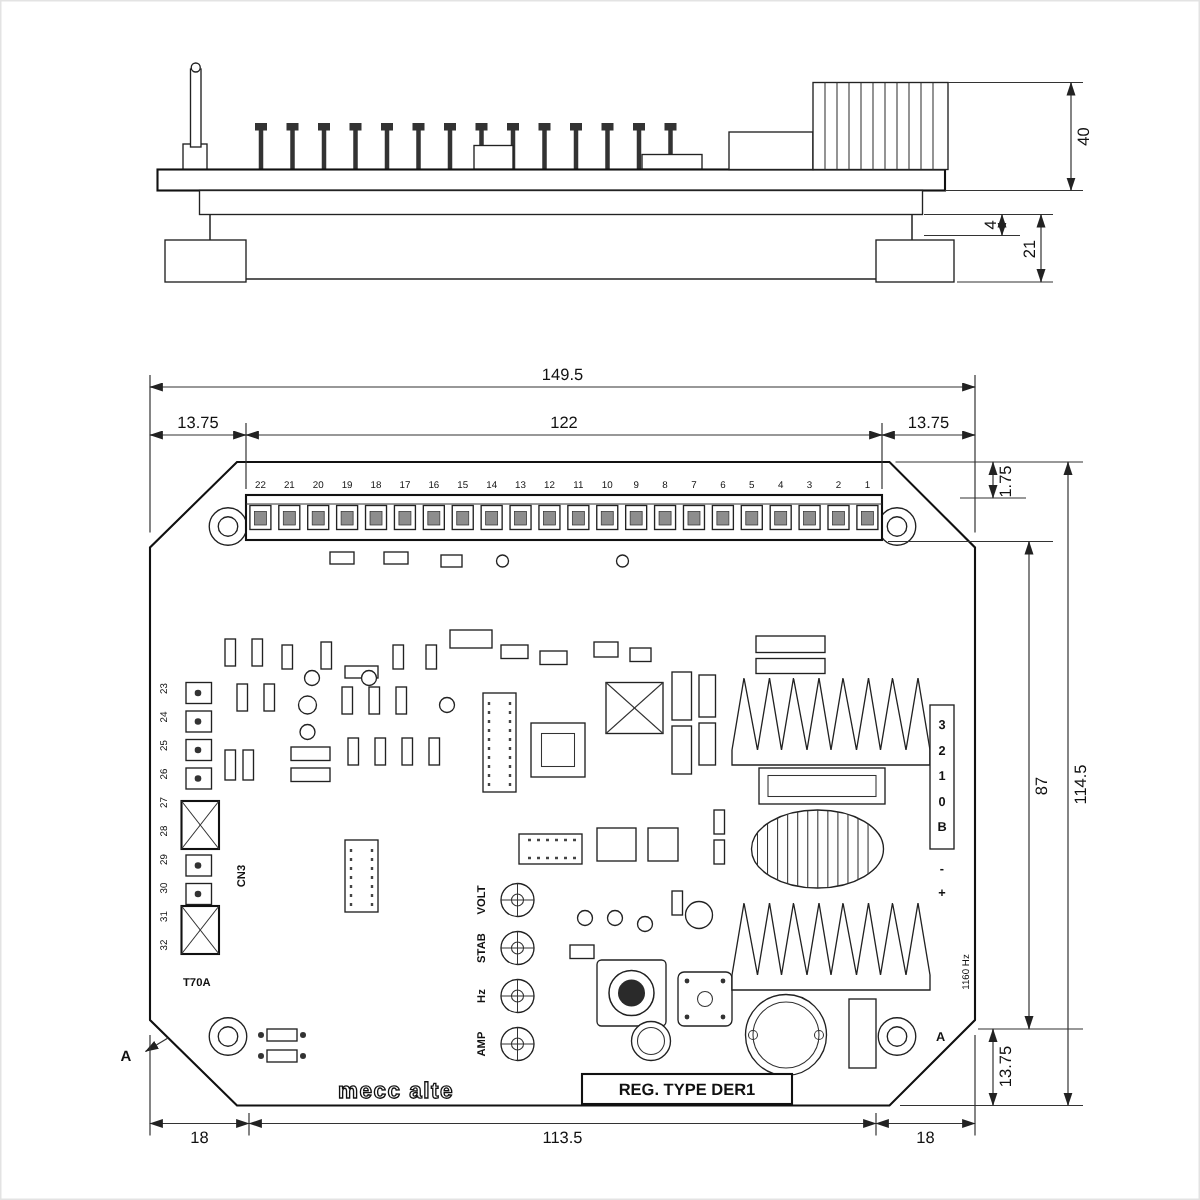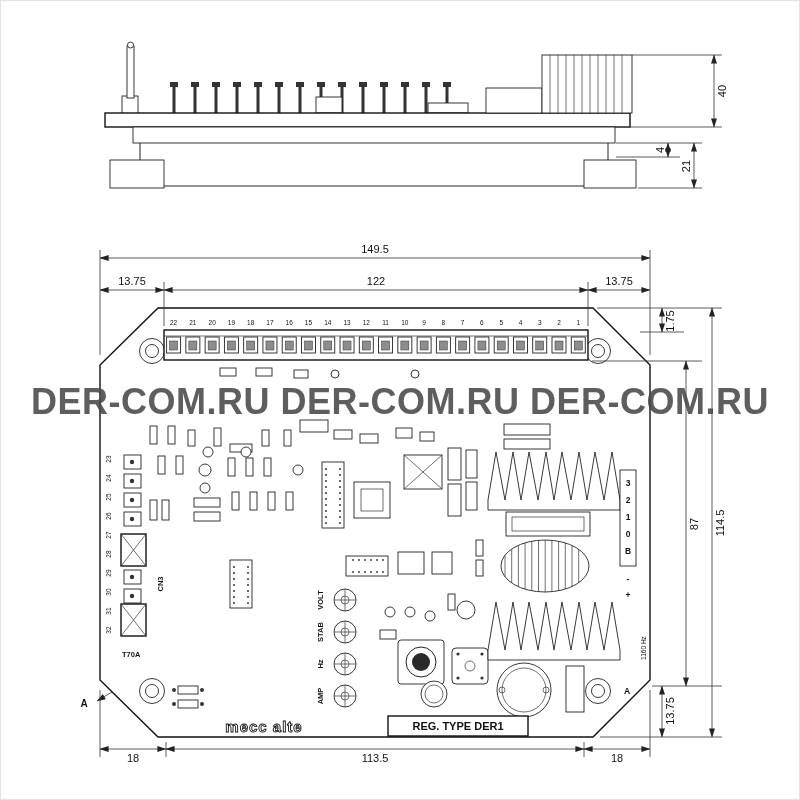--- a/index.html
+++ b/index.html
@@ -443,15 +443,14 @@
     <line class="dim" x1="650" y1="690" x2="650" y2="757"></line>
     <line class="dim" x1="100" y1="749" x2="166" y2="749" marker-start="url(#as)" marker-end="url(#ae)"></line>
     <line class="dim" x1="166" y1="749" x2="584" y2="749" marker-start="url(#as)" marker-end="url(#ae)"></line>
     <line class="dim" x1="584" y1="749" x2="650" y2="749" marker-start="url(#as)" marker-end="url(#ae)"></line>
     <text class="dimtext" x="133" y="762" text-anchor="middle">18</text>
     <text class="dimtext" x="375" y="762" text-anchor="middle">113.5</text>
     <text class="dimtext" x="617" y="762" text-anchor="middle">18</text>
   </g>
 </svg>
 
-<div class="watermark">DER-COM.RU DER-COM.RU DER-COM.RU</div>
 
 </div>
 
 </body></html>

